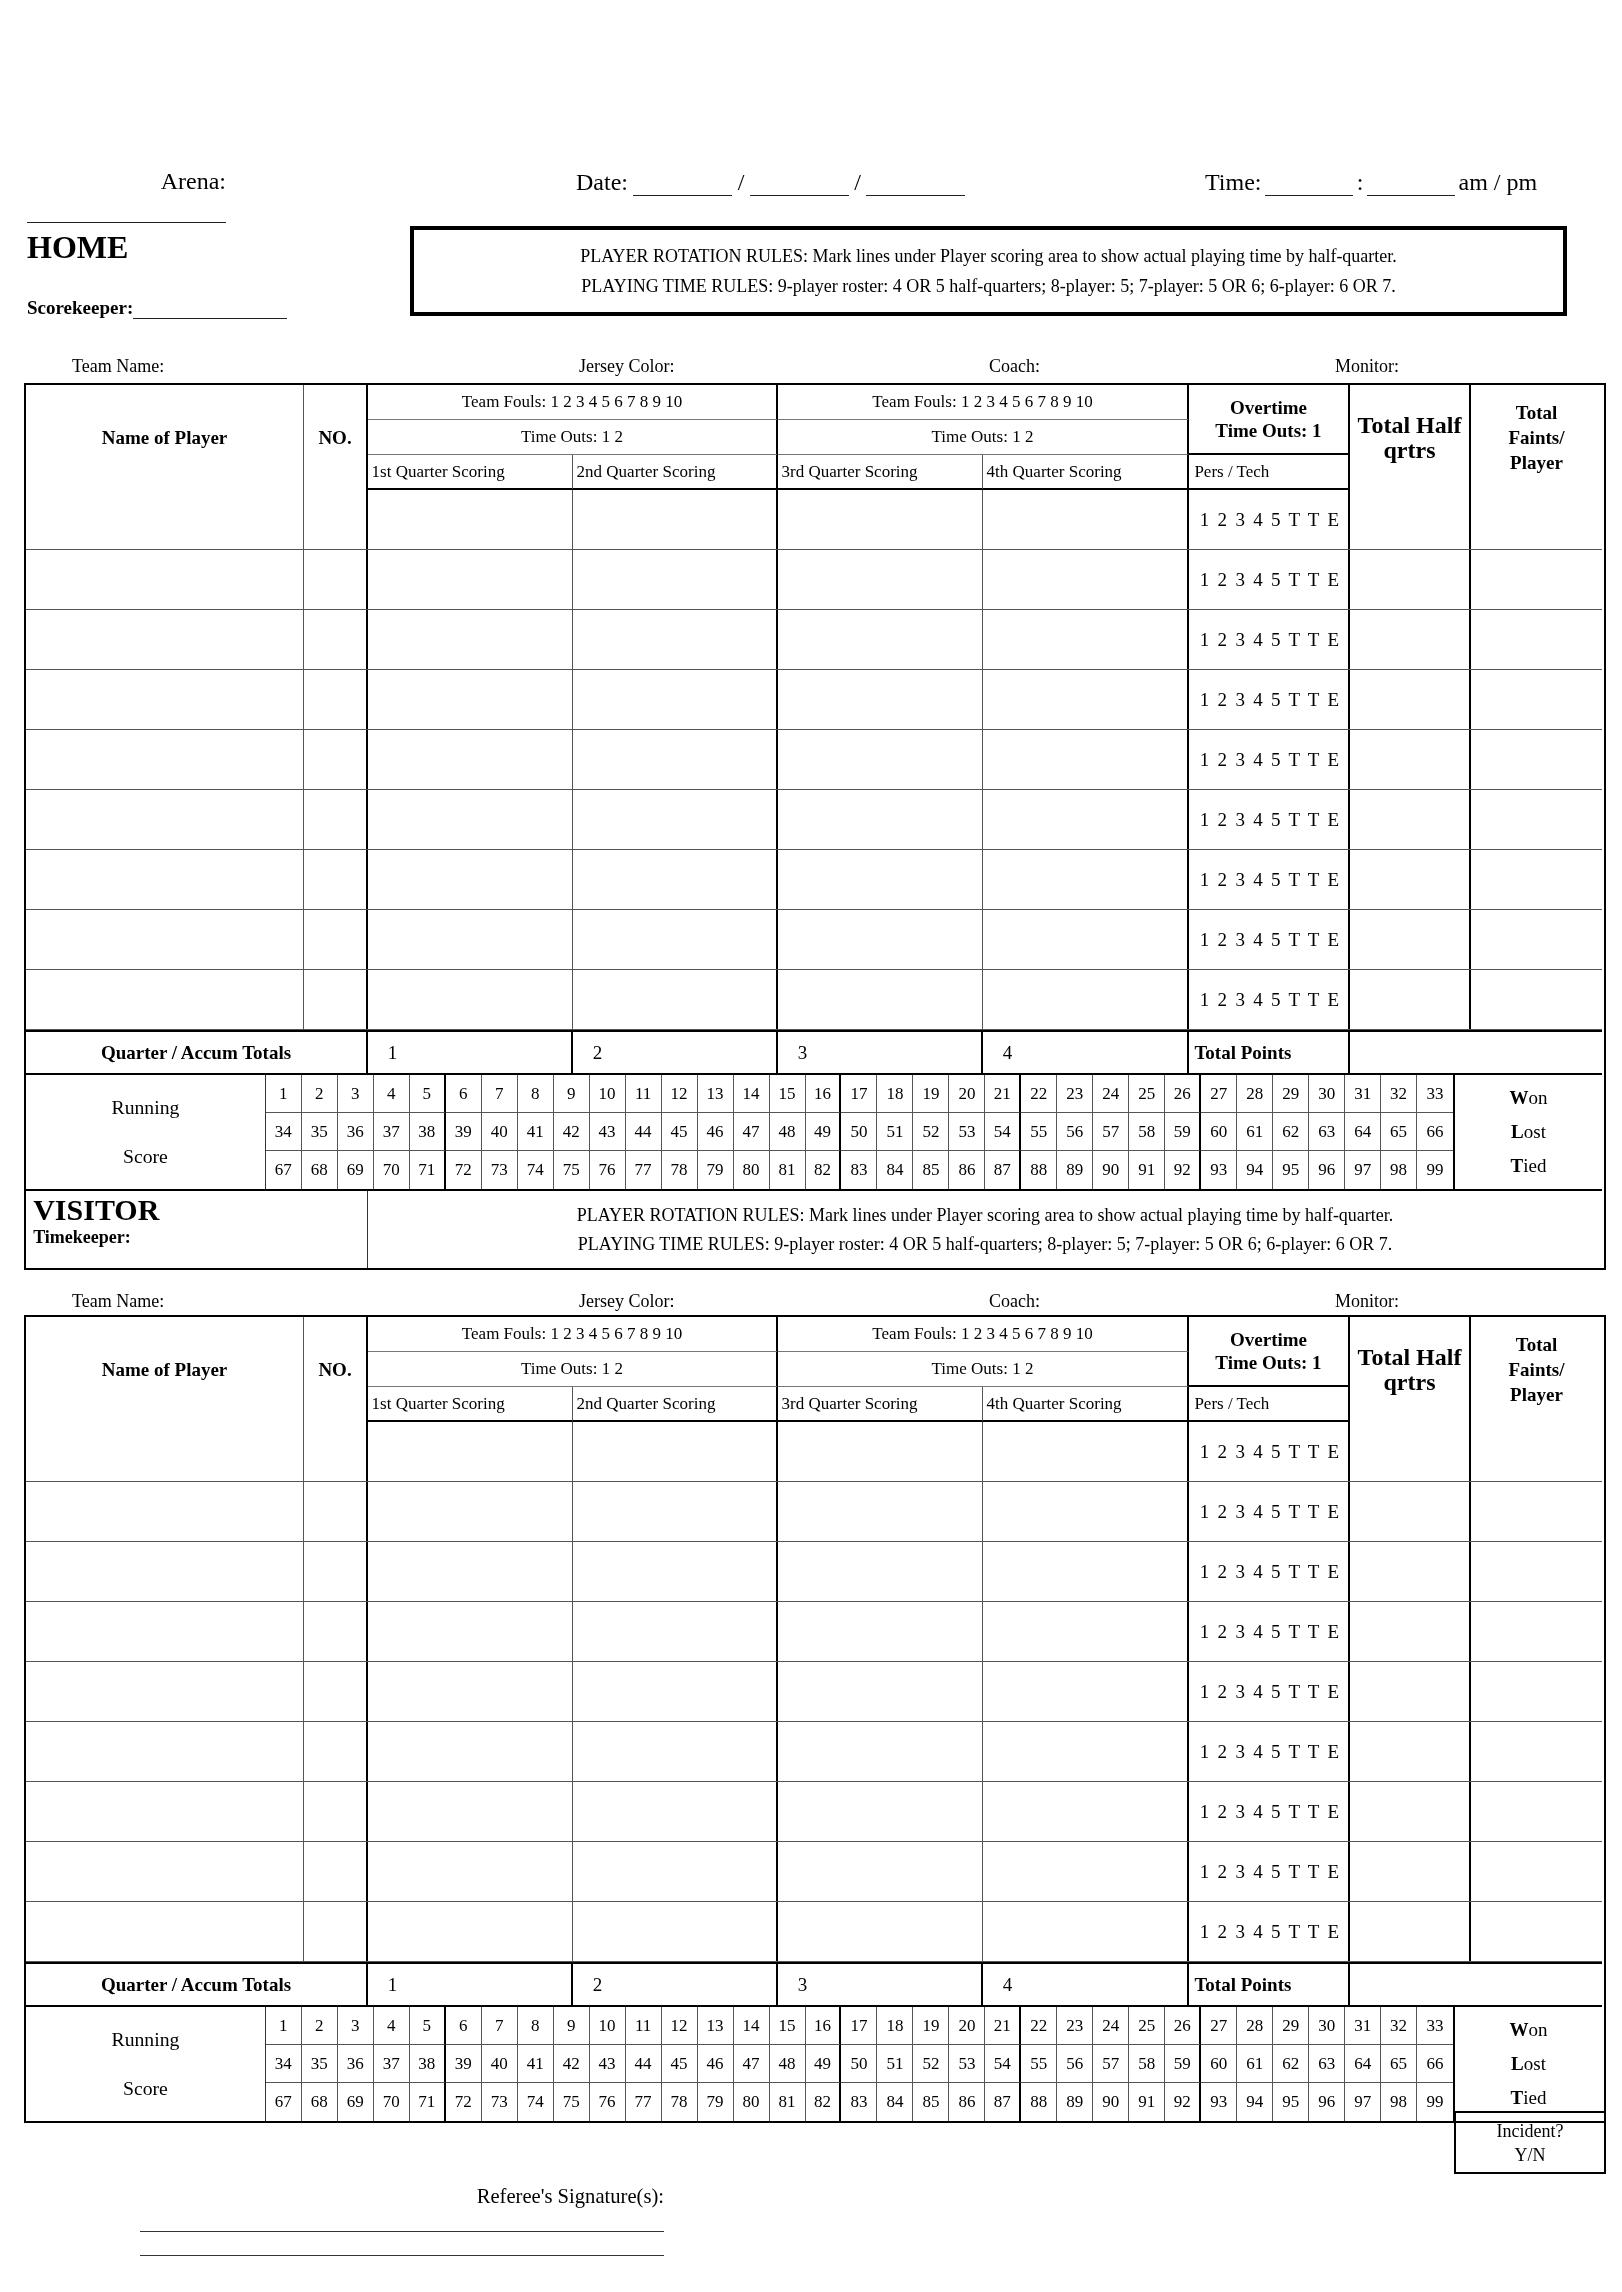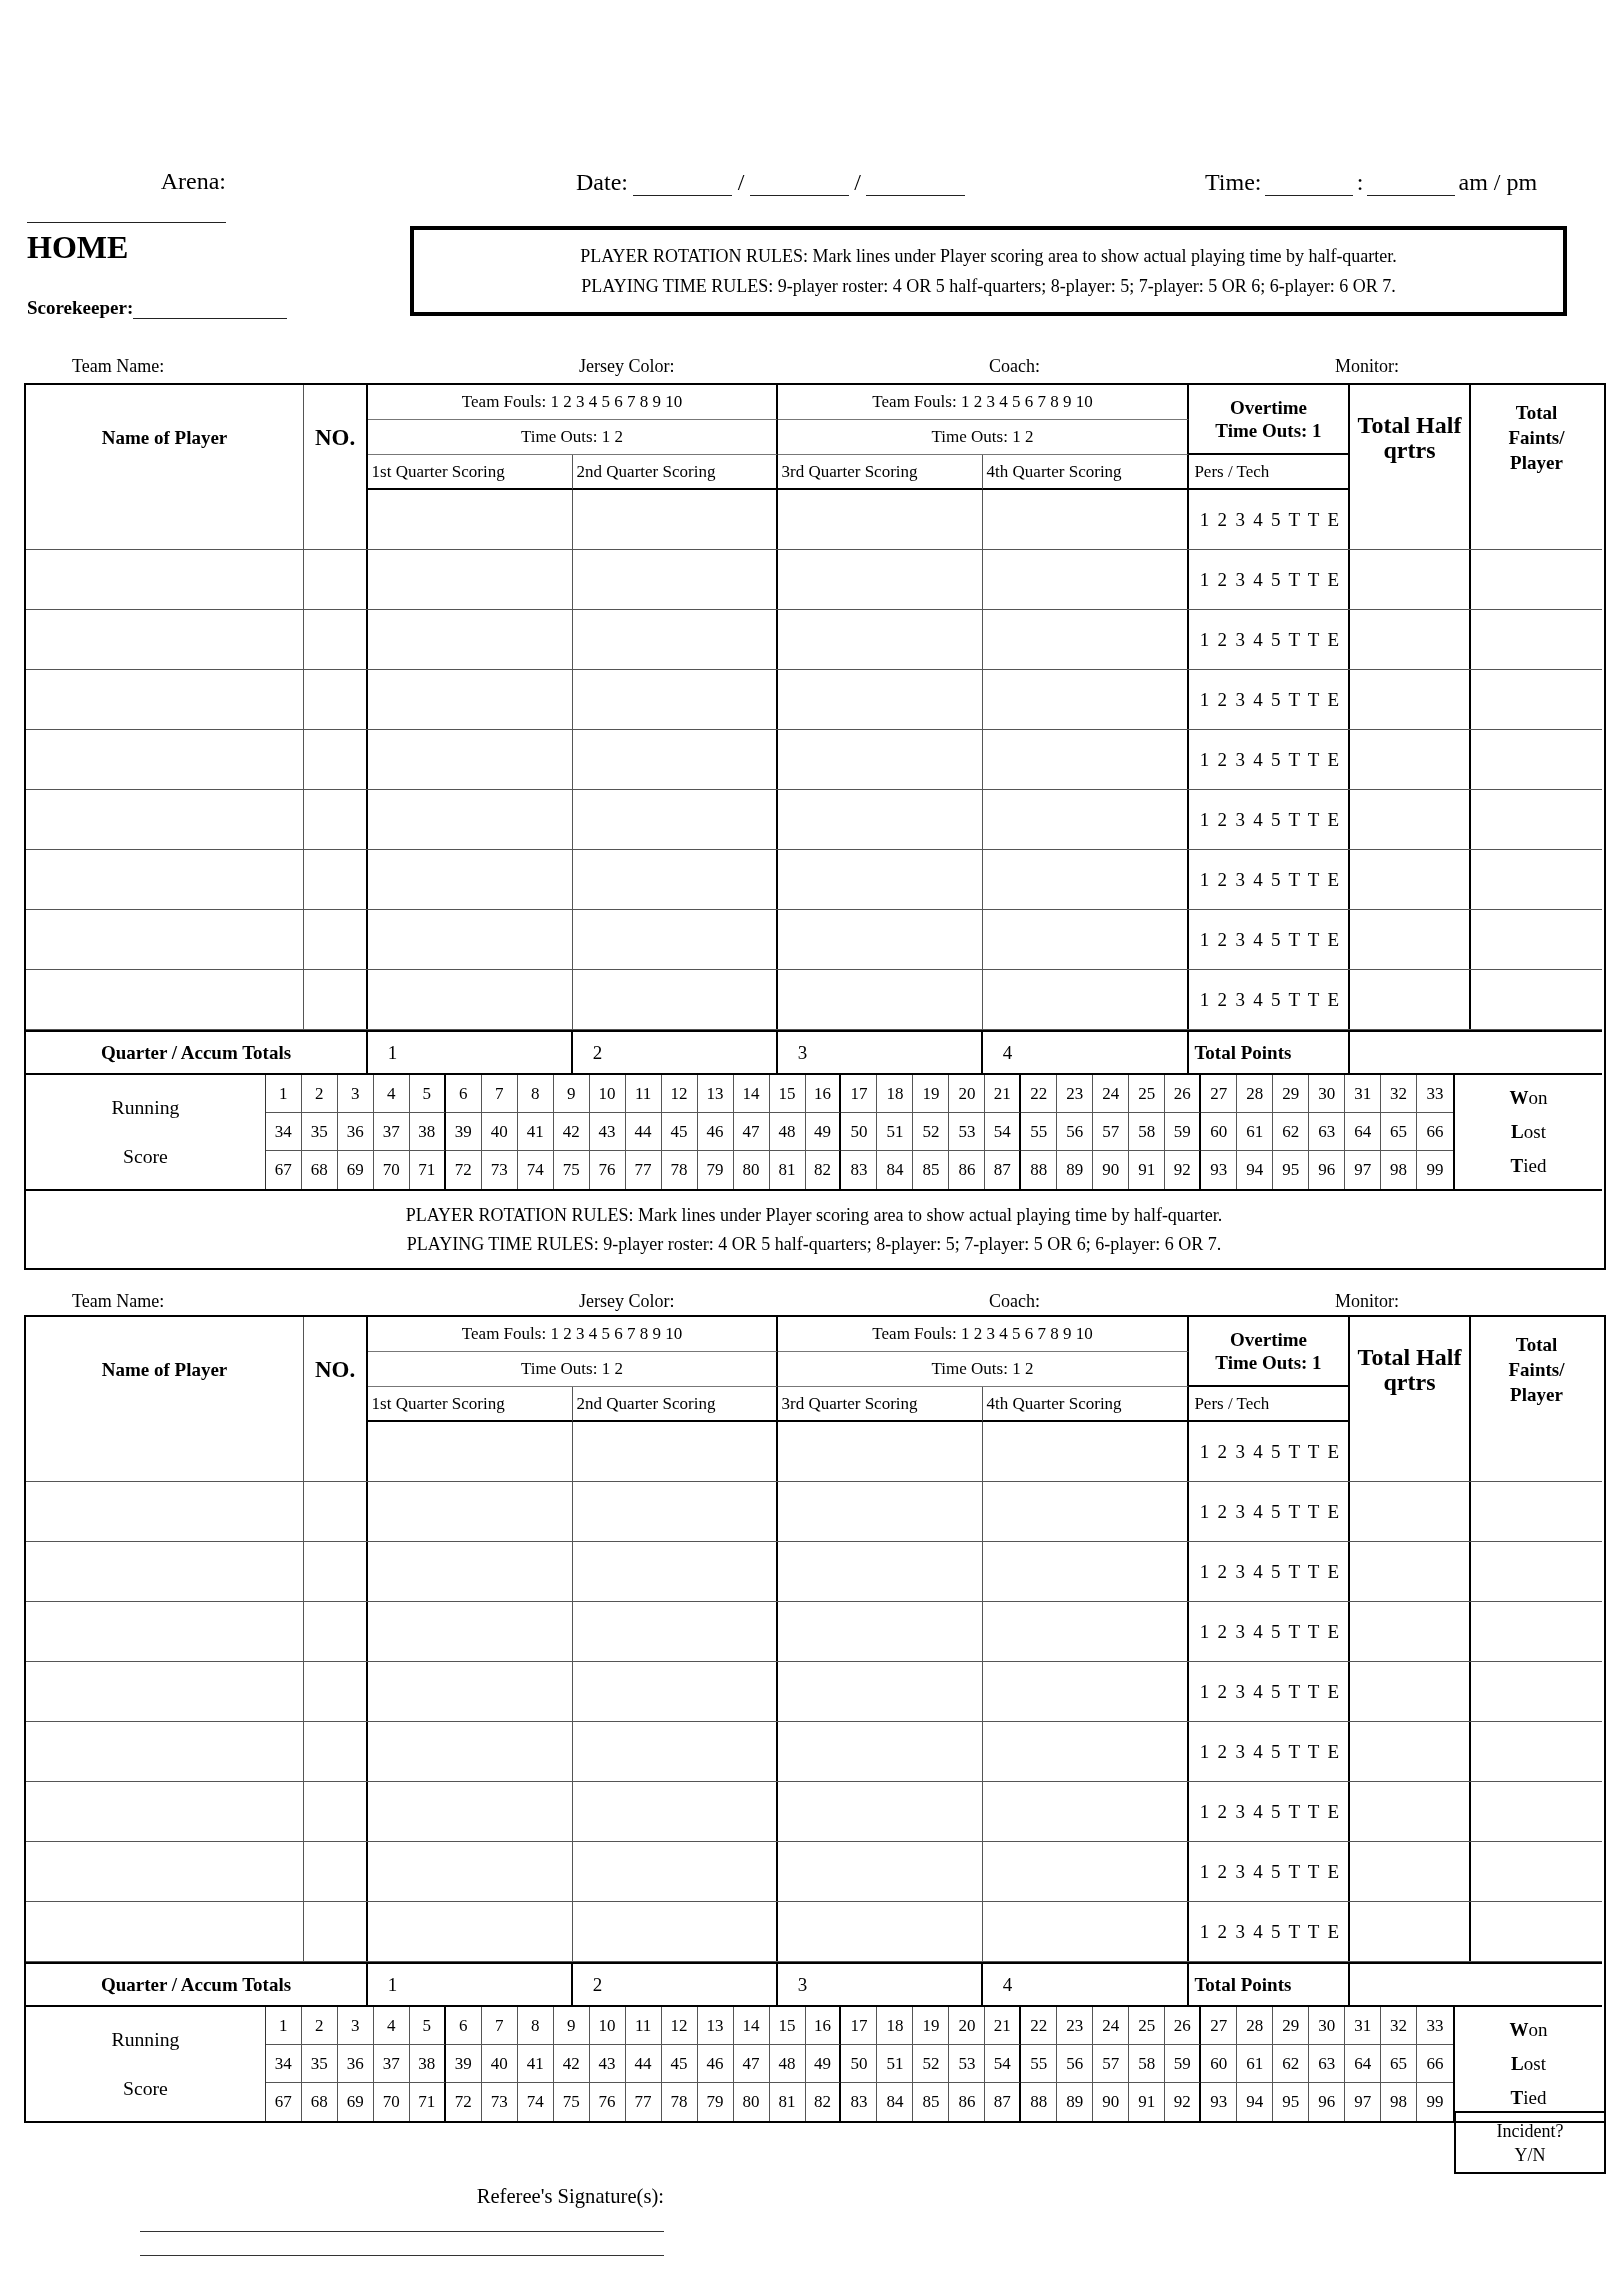--- a/index.html
+++ b/index.html
@@ -25,21 +25,21 @@
   .sheet{left:24px;width:1582px;border:2.7px solid #000;box-sizing:border-box;background:#fff;}
   .hdr{display:grid;width:1576px;
        grid-template-columns:278px 64px 205px 205px 205px 206px 161px 121px 131px;
        grid-template-rows:35px 35px 35px;}
   .cell{box-sizing:border-box;display:flex;align-items:center;justify-content:center;
         font-size:17px;overflow:hidden;}
   .bR1{border-right:0.9px solid #555;} .bR3{border-right:2.7px solid #000;}
   .bB1{border-bottom:0.9px solid #777;} .bB3{border-bottom:2.7px solid #000;}
   .bold{font-weight:bold;}
   .h-name{grid-column:1;grid-row:1/4;font-size:19px;}
-  .h-no{grid-column:2;grid-row:1/4;font-size:23px;}
+  .h-no{grid-column:2;grid-row:1/4;font-size:19px;}
   .h-f1{grid-column:3/5;grid-row:1;} .h-f2{grid-column:5/7;grid-row:1;}
   .h-t1{grid-column:3/5;grid-row:2;} .h-t2{grid-column:5/7;grid-row:2;}
   .h-q1{grid-column:3;grid-row:3;justify-content:flex-start;padding-left:3.6px;}
   .h-q2{grid-column:4;grid-row:3;justify-content:flex-start;padding-left:3.6px;}
   .h-q3{grid-column:5;grid-row:3;justify-content:flex-start;padding-left:3.6px;}
   .h-q4{grid-column:6;grid-row:3;justify-content:flex-start;padding-left:3.6px;}
   .h-ot{grid-column:7;grid-row:1/3;flex-direction:column;font-size:19px;line-height:23px;}
   .h-pt{grid-column:7;grid-row:3;justify-content:flex-start;padding-left:5.4px;}
   .h-half{grid-column:8;grid-row:1/4;flex-direction:column;font-size:24px;line-height:25px;}
   .h-fp{grid-column:9;grid-row:1/4;flex-direction:column;font-size:19px;line-height:25px;}
@@ -385,20 +385,26 @@
             <div class="rs-cell lastcol lastrow">99</div>
           </div>
       <div class="rs-won">
         <span class="result-word">Won</span>
         <span class="result-word">Lost</span>
         <span class="result-word">Tied</span>
       </div>
     </div>
   </div>
   <div class="divider">
+      <div class="d-left">
+        <div class="vname">VISITOR</div>
+        <div class="keeper">
+          <span>Timekeeper:</span>
+        </div>
+      </div>
       <div class="d-right">
         <div>PLAYER ROTATION RULES: Mark lines under Player scoring area to show actual playing time by half-quarter.</div>
         <div>PLAYING TIME RULES: 9-player roster:  4 OR 5 half-quarters;  8-player: 5;  7-player: 5 OR 6;  6-player: 6 OR 7.</div>
       </div>
     </div>
     </div>
 
   <div class="abs team-info" style="top:1291px;left:72px;">Team Name:</div>
   <div class="abs team-info" style="top:1291px;left:579px;">Jersey Color:</div>
   <div class="abs team-info" style="top:1291px;left:989px;">Coach:</div>

